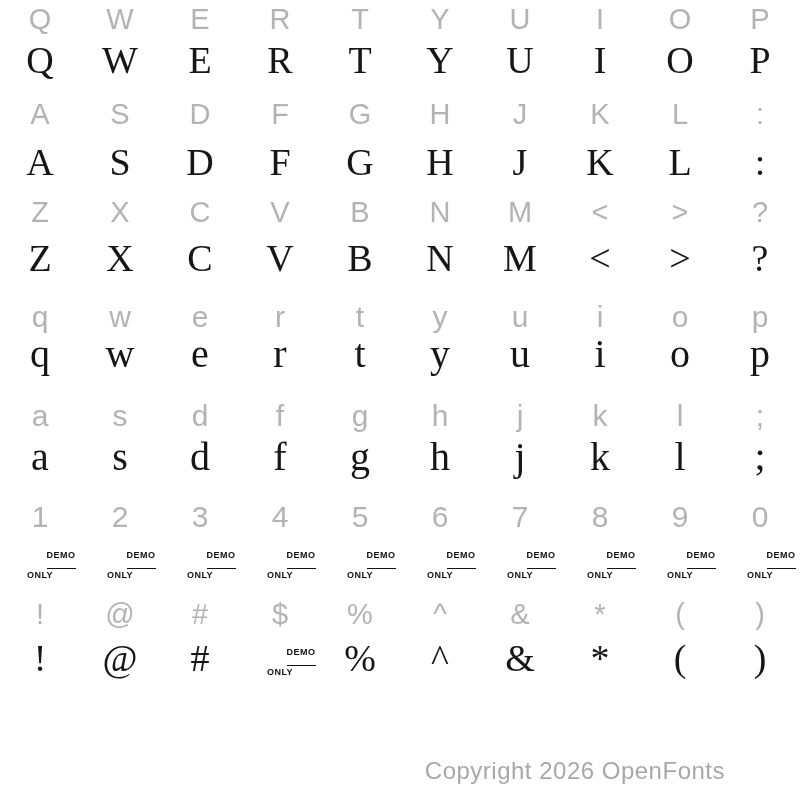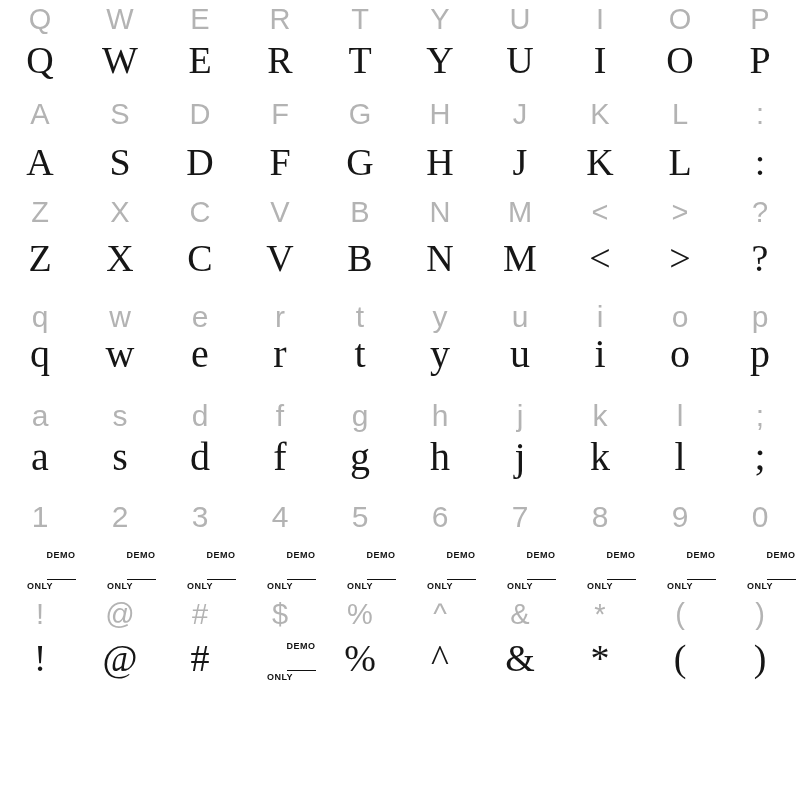--- a/index.html
+++ b/index.html
@@ -69,21 +69,21 @@
     color:var(--badge);
     font-family:"Liberation Sans",sans-serif;
     font-size:9px;
     font-weight:bold;
     line-height:1.2;
     letter-spacing:0.5px;
     vertical-align:middle;
   }
   .badge-top{
     border-bottom:1.5px solid currentColor;
-    padding-bottom:18px;
+    padding-bottom:7px;
     margin-bottom:1px;
     margin-left:42px;
   }
   .copyright{
     position:absolute;
     top:757px;
     right:75px;
     font-family:"Liberation Sans",sans-serif;
     font-size:24px;
     color:var(--copyright);
@@ -109,14 +109,15 @@
 
   <div class="glyph-row ref row-ref-4"><span class="cell">a</span><span class="cell">s</span><span class="cell">d</span><span class="cell">f</span><span class="cell">g</span><span class="cell">h</span><span class="cell">j</span><span class="cell">k</span><span class="cell">l</span><span class="cell">;</span></div>
   <div class="glyph-row prev row-prev-4"><span class="cell">a</span><span class="cell">s</span><span class="cell">d</span><span class="cell">f</span><span class="cell">g</span><span class="cell">h</span><span class="cell">j</span><span class="cell">k</span><span class="cell">l</span><span class="cell">;</span></div>
 
   <div class="glyph-row ref row-ref-5"><span class="cell">1</span><span class="cell">2</span><span class="cell">3</span><span class="cell">4</span><span class="cell">5</span><span class="cell">6</span><span class="cell">7</span><span class="cell">8</span><span class="cell">9</span><span class="cell">0</span></div>
   <div class="glyph-row prev row-prev-5"><span class="cell"><span class="badge"><span class="badge-top">DEMO</span><span class="badge-bottom">ONLY</span></span></span><span class="cell"><span class="badge"><span class="badge-top">DEMO</span><span class="badge-bottom">ONLY</span></span></span><span class="cell"><span class="badge"><span class="badge-top">DEMO</span><span class="badge-bottom">ONLY</span></span></span><span class="cell"><span class="badge"><span class="badge-top">DEMO</span><span class="badge-bottom">ONLY</span></span></span><span class="cell"><span class="badge"><span class="badge-top">DEMO</span><span class="badge-bottom">ONLY</span></span></span><span class="cell"><span class="badge"><span class="badge-top">DEMO</span><span class="badge-bottom">ONLY</span></span></span><span class="cell"><span class="badge"><span class="badge-top">DEMO</span><span class="badge-bottom">ONLY</span></span></span><span class="cell"><span class="badge"><span class="badge-top">DEMO</span><span class="badge-bottom">ONLY</span></span></span><span class="cell"><span class="badge"><span class="badge-top">DEMO</span><span class="badge-bottom">ONLY</span></span></span><span class="cell"><span class="badge"><span class="badge-top">DEMO</span><span class="badge-bottom">ONLY</span></span></span></div>
 
   <div class="glyph-row ref row-ref-6"><span class="cell">!</span><span class="cell">@</span><span class="cell">#</span><span class="cell">$</span><span class="cell">%</span><span class="cell">^</span><span class="cell">&amp;</span><span class="cell">*</span><span class="cell">(</span><span class="cell">)</span></div>
   <div class="glyph-row prev row-prev-6"><span class="cell">!</span><span class="cell">@</span><span class="cell">#</span><span class="cell"><span class="badge"><span class="badge-top">DEMO</span><span class="badge-bottom">ONLY</span></span></span><span class="cell">%</span><span class="cell">^</span><span class="cell">&amp;</span><span class="cell">*</span><span class="cell">(</span><span class="cell">)</span></div>
 
+  <footer class="copyright">Copyright 2026 OpenFonts</footer>
 
 </main>
 
 </body></html>

